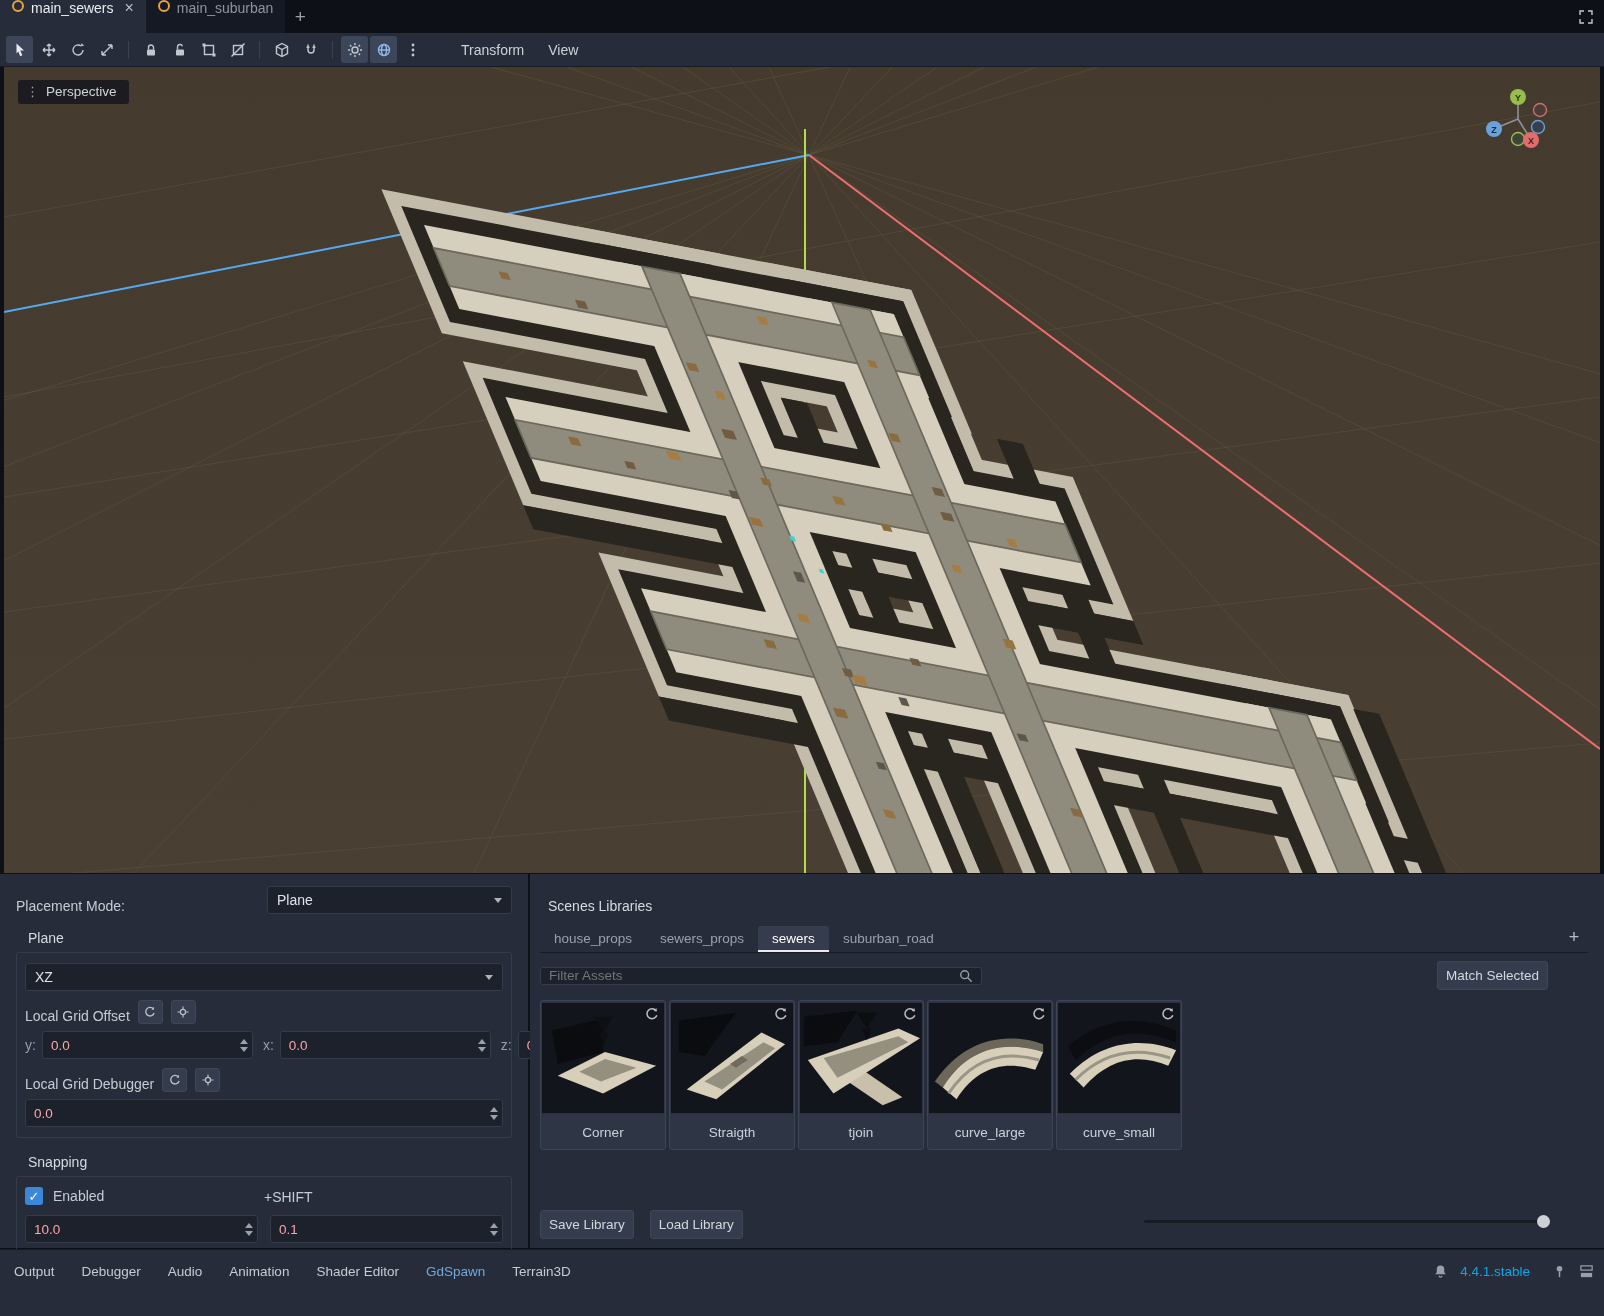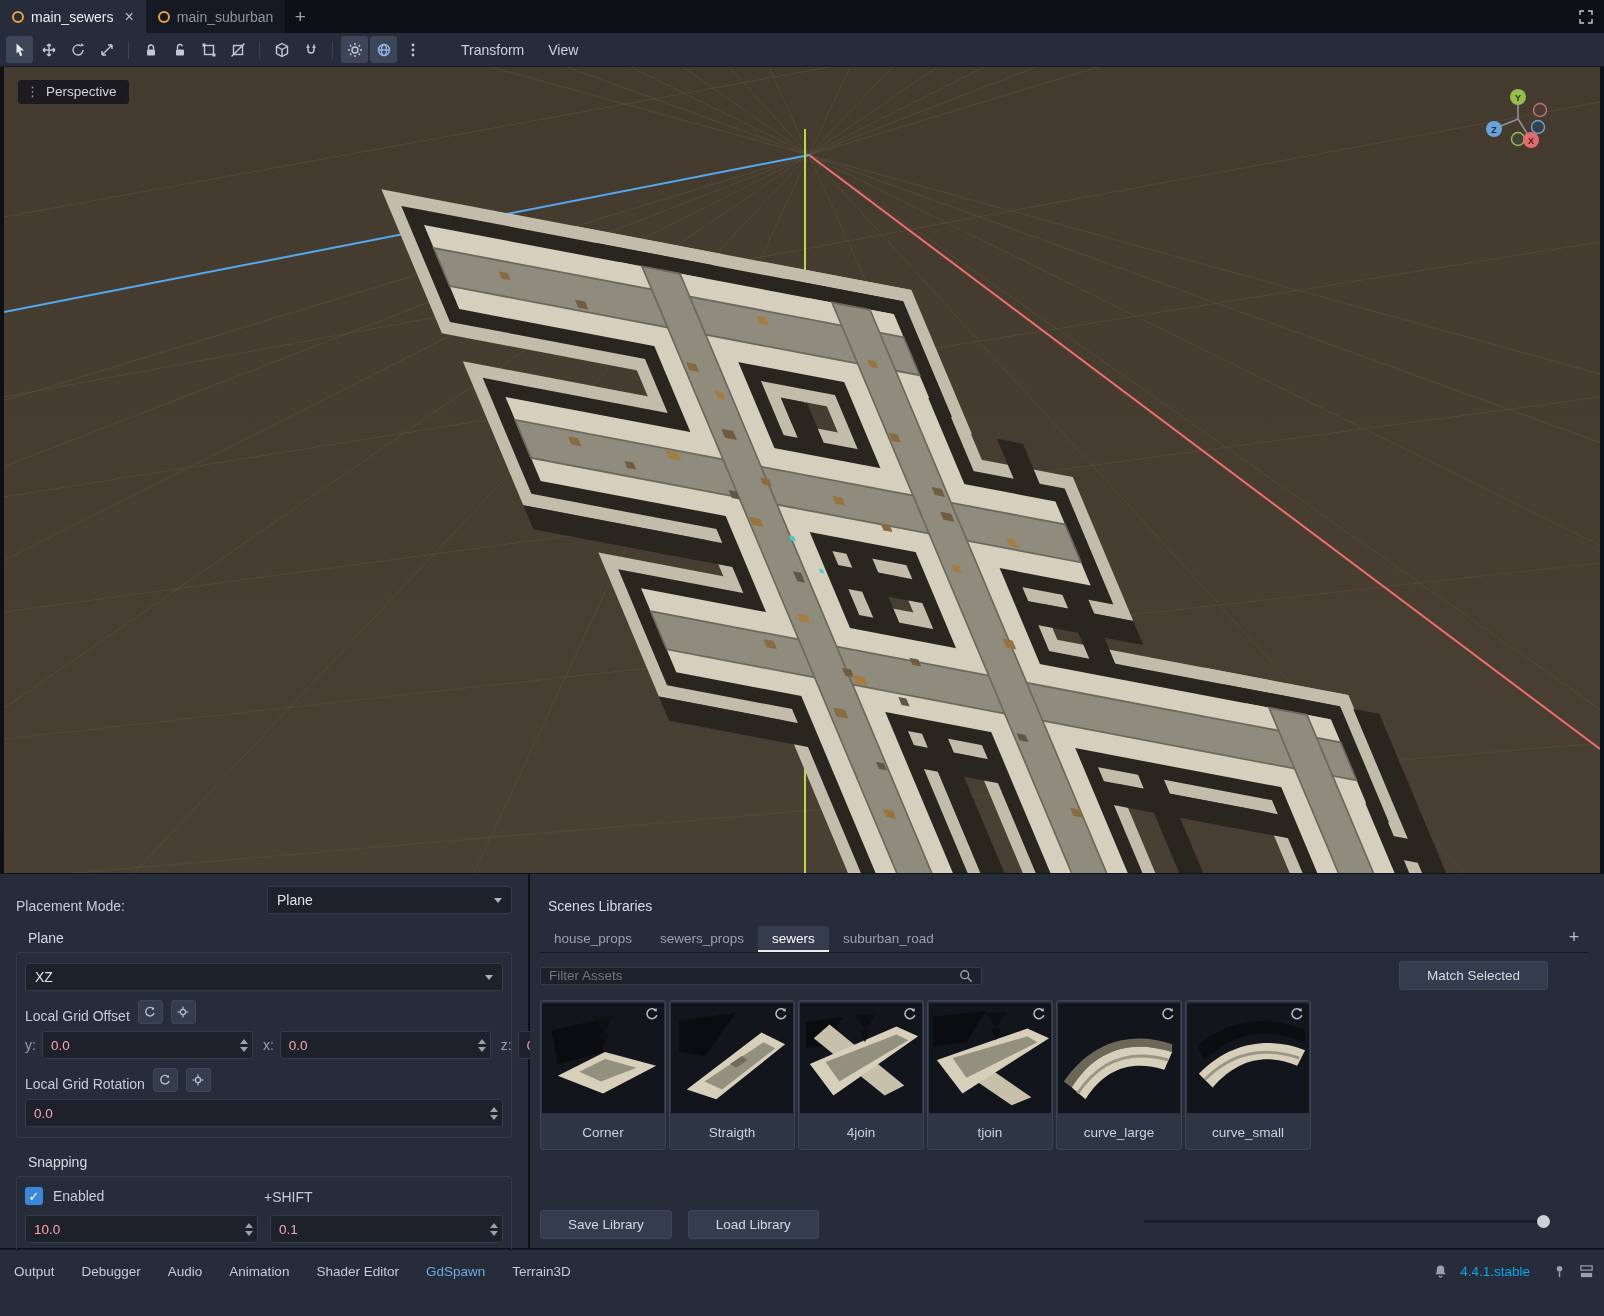--- a/index.html
+++ b/index.html
@@ -9,21 +9,21 @@
     font-family:"Liberation Sans", sans-serif;
     font-size:14px;
     color:#ccd1d9;
     position:relative;
   }
   .app { position:absolute; inset:0; }
 
   
   .tabbar { position:absolute; top:0; left:0; right:0; height:33px;
     background:#0d1117; display:flex; align-items:stretch; }
-  .scene-tab { display:flex; align-items:center; gap:7px; padding:0 12px;
+  .scene-tab { display:flex; gap:7px; padding:0 12px;
     background:#151924; color:#8d93a0; cursor:default; }
   .scene-tab.active { background:#262c3a; color:#e9ecf1; }
   .godot-ring { width:12px; height:12px; border-radius:50%;
     border:2.5px solid #e8a23f; display:inline-block; }
   .tab-close { color:#b9bec6; font-size:16px; line-height:1; margin-left:4px; }
   .tab-add { width:30px; display:flex; align-items:center; justify-content:center;
     color:#9aa0ab; font-size:19px; }
   .tab-spacer { flex:1; }
   .fullscreen-btn { width:36px; display:flex; align-items:center; justify-content:center; }
 
@@ -90,21 +90,21 @@
   .lib-tab.active { background:#343c4d; color:#ffffff; border-bottom:2px solid #e8eaee;
     padding-bottom:4px; border-radius:2px 2px 0 0; }
   .lib-tab-add { margin-left:auto; width:28px; text-align:center; color:#b9bec6;
     font-size:18px; padding-bottom:4px; }
   .filter-row { display:flex; align-items:center; margin-top:8px; }
   .filter-box { width:442px; height:18px; background:#1c212c; border:1px solid #343b4a;
     border-radius:3px; display:flex; align-items:center; padding:0 8px; }
   .filter-input { flex:1; background:transparent; border:none; outline:none;
     color:#dfe2e8; font-family:inherit; font-size:13.5px; }
   .btn { background:#343c4d; border:1px solid #3e4657; border-radius:3px;
-    color:#d4d8df; font-family:inherit; font-size:13.5px; height:29px; padding:0 27px; }
+    color:#d4d8df; font-family:inherit; font-size:13.5px; height:29px; padding:0 8px; }
   .match-btn { margin-left:auto; margin-right:40px; }
 
   .card-grid { display:flex; gap:3px; margin-top:10px; }
   .card { width:126px; height:150px; background:#2e3545; border:1px solid #3c4456;
     border-radius:3px; position:relative; }
   .card .thumb { position:absolute; top:1px; left:1px; right:1px; height:112px;
     overflow:hidden; border-radius:2px 2px 0 0; }
   .card-refresh { position:absolute; top:4px; right:4px; width:18px; height:18px;
     background:transparent; border:none; display:flex; align-items:center; justify-content:center; }
   .card-label { position:absolute; bottom:9px; left:0; right:0; text-align:center;
@@ -439,21 +439,21 @@
           <div class="spin">
             <input class="spin-val" value="0.0" style="">
             <div class="spin-ud">
                 <span class="tri-up"></span>
                 <span class="tri-dn"></span>
               </div>
           </div>
         </div>
       </div>
       <div class="prow" style="margin-top:9px; gap:8px">
-        <span class="plabel">Local Grid Rotation</span>
+        <span class="plabel">Local Grid Debugger</span>
         <button class="mini-btn">
           <svg width="12" height="12" viewBox="0 0 14 14">
               <path d="M11.8 8.2A5 5 0 1 1 11 3.6" fill="none" stroke="#b9bec6" stroke-width="1.6"></path>
               <path d="M11.4 1 L11.9 4.5 L8.6 4 Z" fill="#b9bec6"></path>
             </svg>
         </button>
         <button class="mini-btn">
           <svg width="12" height="12" viewBox="0 0 14 14" style="stroke:#b9bec6;fill:none;stroke-width:1.4">
               <circle cx="7" cy="7" r="3"></circle>
               <path d="M7 0.5v3M7 10.5v3M0.5 7h3M10.5 7h3"></path>
@@ -557,40 +557,20 @@
         </div>
         <button class="card-refresh">
           <svg width="14" height="14" viewBox="0 0 14 14">
               <path d="M11.8 8.2A5 5 0 1 1 11 3.6" fill="none" stroke="#b9bec6" stroke-width="1.5"></path>
               <path d="M11.4 1 L11.9 4.5 L8.6 4 Z" fill="#b9bec6"></path>
             </svg>
         </button>
         <div class="card-label">Straigth</div>
       </div>
 
-      <div class="card">
-        <div class="thumb">
-          <svg width="124" height="112" viewBox="0 0 126 112">
-            <rect width="126" height="112" fill="#12151c"></rect>
-            <polygon points="6,20 44,14 24,44 6,46" fill="#0a0c10"></polygon>
-            <polygon points="30,22 106,84 86,94 14,36" fill="#c8c0ab"></polygon>
-            <polygon points="10,62 98,24 120,34 34,94" fill="#d7cfba"></polygon>
-            <polygon points="26,60 98,32 110,38 40,80" fill="#93907f"></polygon>
-            <polygon points="56,12 76,12 66,28" fill="#0c0e12"></polygon>
-            <polygon points="61,28 71,28 66,40" fill="#0c0e12"></polygon>
-          </svg>
-        </div>
-        <button class="card-refresh">
-          <svg width="14" height="14" viewBox="0 0 14 14">
-              <path d="M11.8 8.2A5 5 0 1 1 11 3.6" fill="none" stroke="#b9bec6" stroke-width="1.5"></path>
-              <path d="M11.4 1 L11.9 4.5 L8.6 4 Z" fill="#b9bec6"></path>
-            </svg>
-        </button>
-        <div class="card-label">4join</div>
-      </div>
 
       <div class="card">
         <div class="thumb">
           <svg width="124" height="112" viewBox="0 0 126 112">
             <rect width="126" height="112" fill="#12151c"></rect>
             <polygon points="4,14 58,8 38,40 4,44" fill="#0a0c10"></polygon>
             <polygon points="52,60 104,96 84,104 40,74" fill="#c8c0ab"></polygon>
             <polygon points="8,58 100,26 122,36 34,92" fill="#d7cfba"></polygon>
             <polygon points="24,56 100,34 110,40 38,76" fill="#93907f"></polygon>
             <polygon points="58,10 78,10 68,26" fill="#0c0e12"></polygon>

